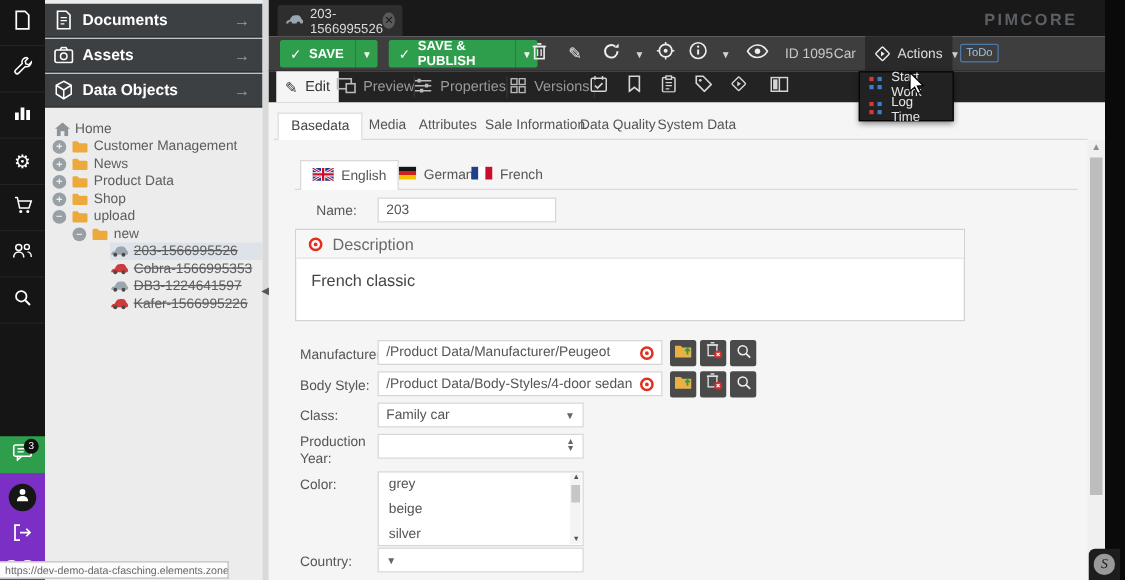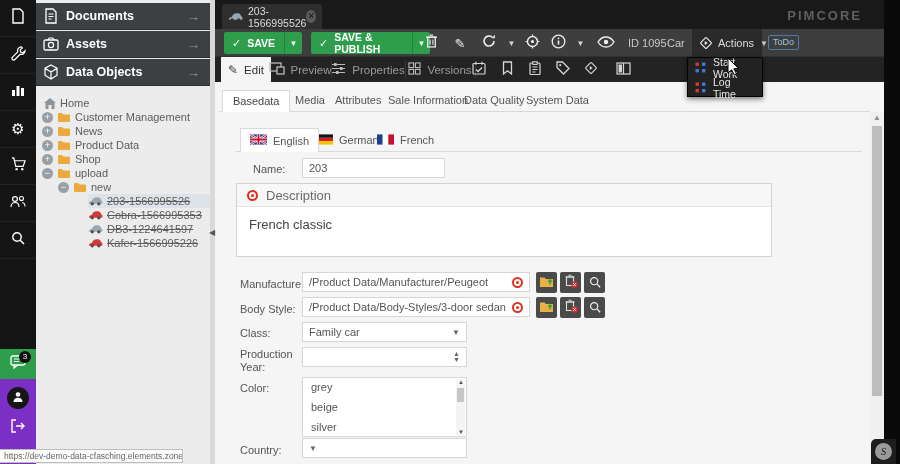--- a/index.html
+++ b/index.html
@@ -558,21 +558,21 @@
     </div>
     <div class="fbtn" style="left:369px;top:190px">
       <span><svg width="12" height="12" viewBox="0 0 14 14">
             <circle cx="6" cy="6" r="4.2" fill="none" stroke="#eee" stroke-width="1.4"></circle>
             <path d="M9.2 9.2L13 13" stroke="#eee" stroke-width="1.6"></path>
           </svg></span>
     </div>
 
     <span class="flabel" style="left:25px;top:221px">Body Style:</span>
     <div class="fselect" style="left:87px;top:215px;width:228px">
-      <span class="val">/Product Data/Body-Styles/3-door sedan</span>
+      <span class="val">/Product Data/Body-Styles/4-door sedan</span>
       <span class="tgt"></span>
     </div>
     <div class="fbtn" style="left:321px;top:215px">
       <span><svg width="15" height="13" viewBox="0 0 15 13">
             <path d="M1 2.5h4.5L7 4h7v8H1z" fill="#e9b044"></path>
             <path d="M11 9.5V5.2M9.2 6.8L11 5l1.8 1.8" fill="none" stroke="#2f9e4c" stroke-width="1.5"></path>
           </svg></span>
     </div>
     <div class="fbtn" style="left:345px;top:215px">
       <span><svg width="14" height="14" viewBox="0 0 14 14">

